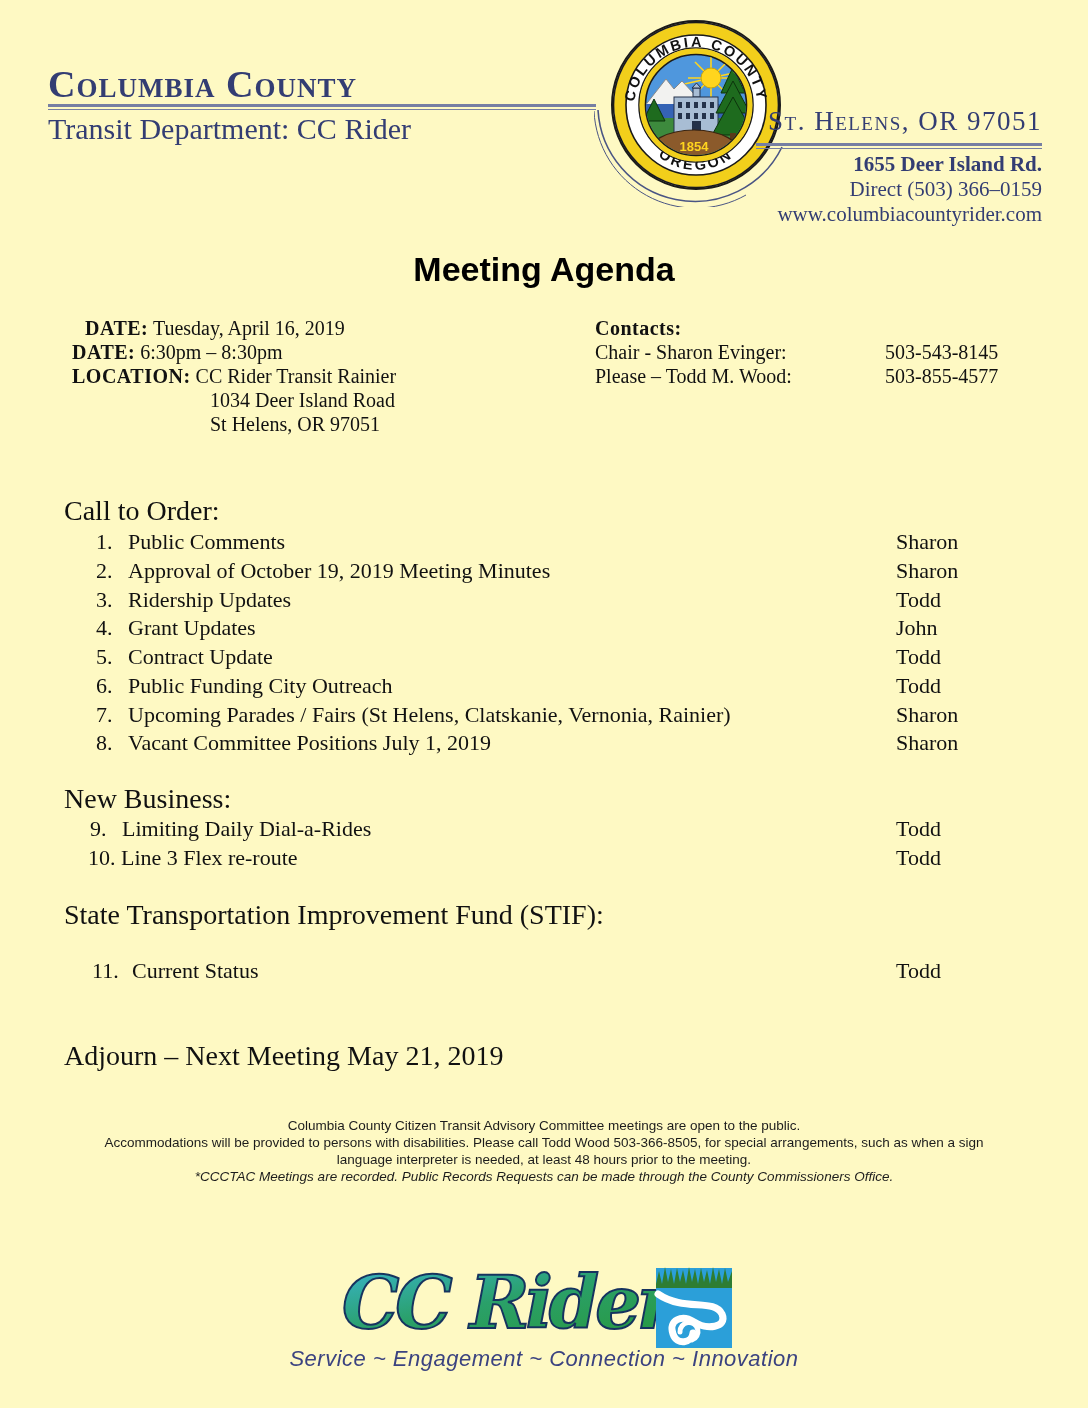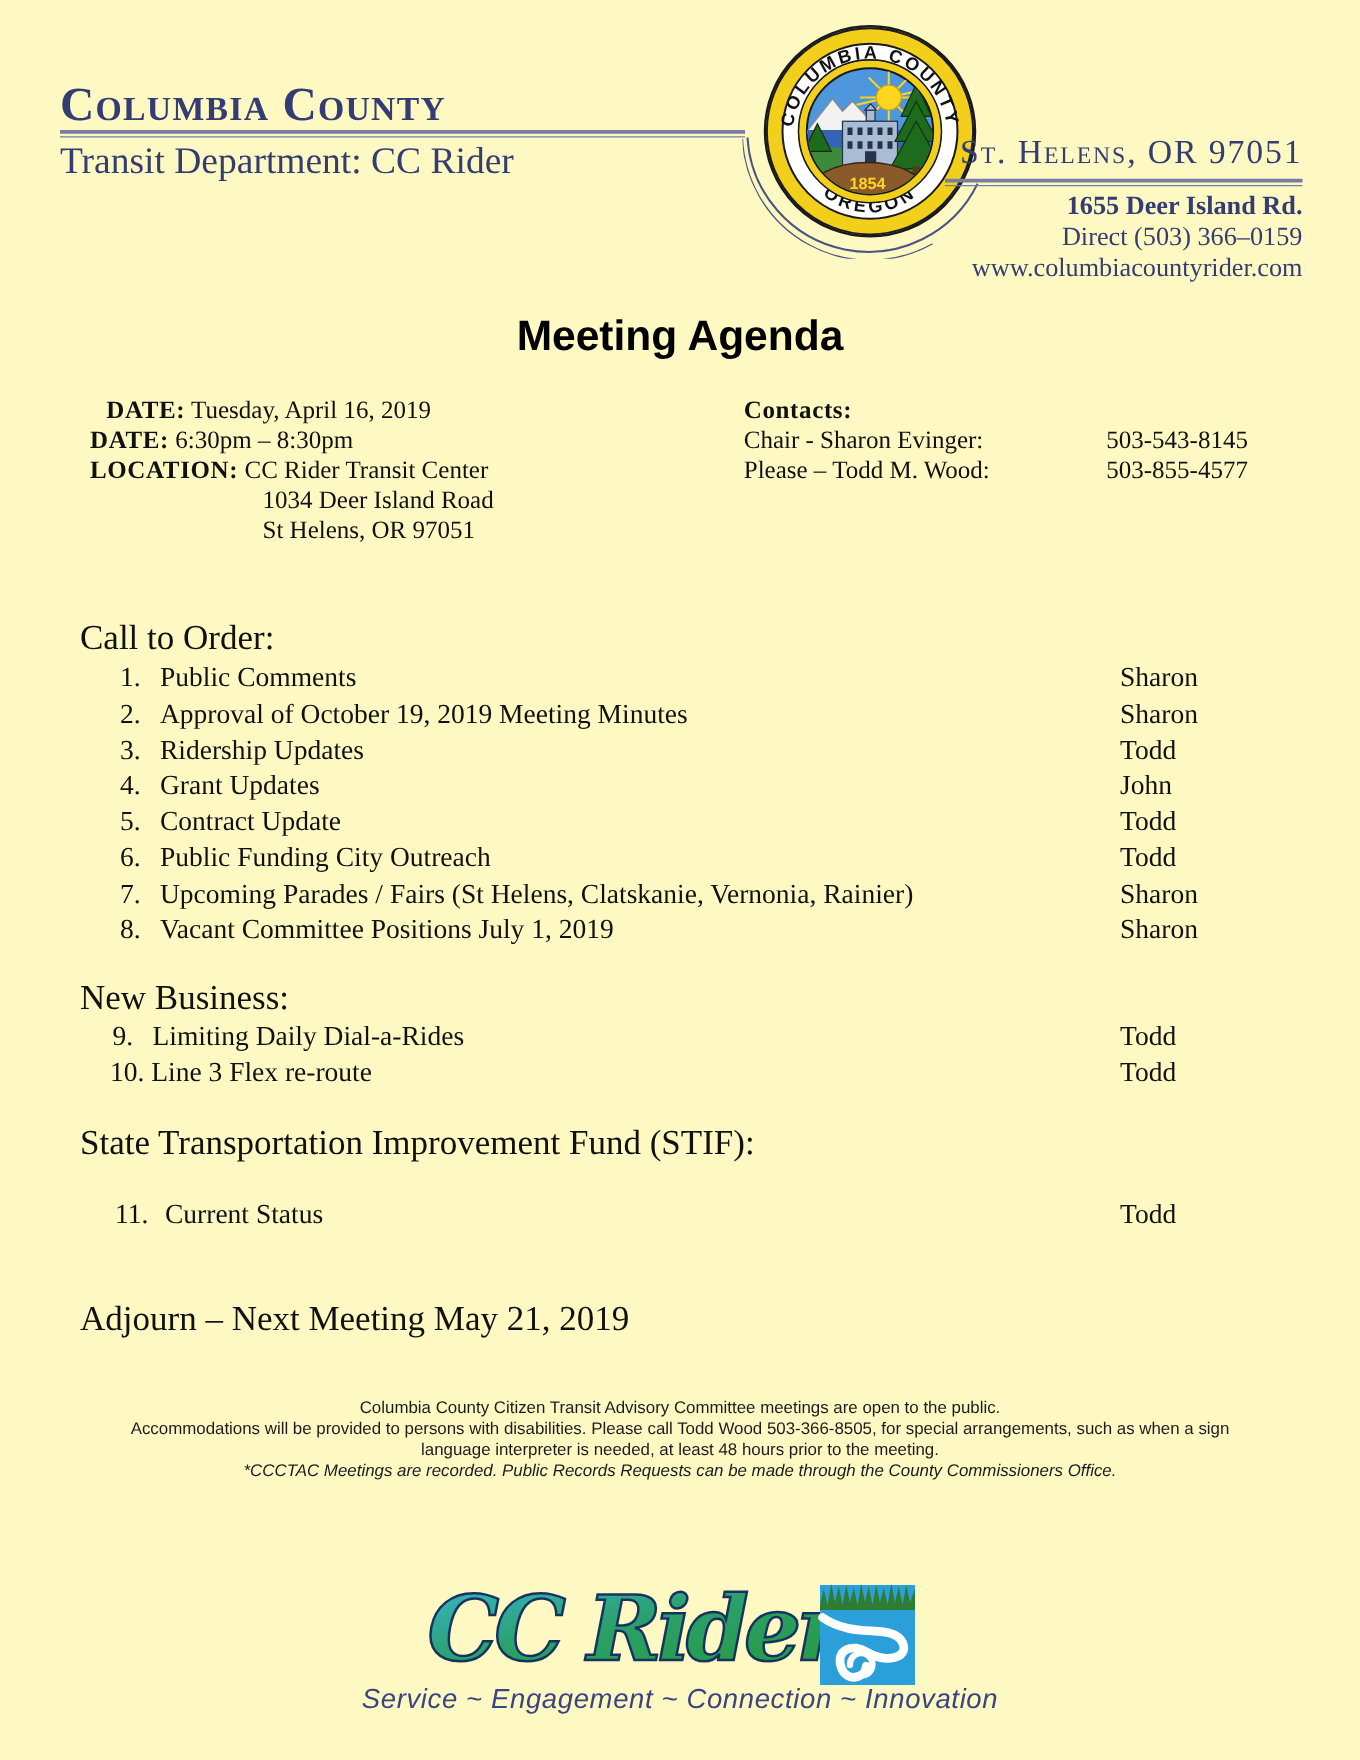--- a/index.html
+++ b/index.html
@@ -166,21 +166,21 @@
   <div class="city-line">St. Helens, OR 97051</div>
   <div class="rule rule-right"></div>
   <div class="hdr-addr addr1">1655 Deer Island Rd.</div>
   <div class="hdr-addr addr2">Direct (503) 366–0159</div>
   <div class="hdr-addr addr3">www.columbiacountyrider.com</div>
 
   <h1 class="doc-title">Meeting Agenda</h1>
 
   <div class="info i-date"><b>DATE:</b> <span>Tuesday, April 16, 2019</span></div>
   <div class="info i-time"><b>DATE:</b> <span>6:30pm – 8:30pm</span></div>
-  <div class="info i-loc"><b>LOCATION:</b> <span>CC Rider Transit Center</span></div>
+  <div class="info i-loc"><b>LOCATION:</b> <span>CC Rider Transit Rainier</span></div>
   <div class="info i-loc2">1034 Deer Island Road</div>
   <div class="info i-loc3">St Helens, OR 97051</div>
 
   <div class="info c-head">Contacts:</div>
   <div class="info c-row1n">Chair - Sharon Evinger:</div>
   <div class="info c-row1p">503-543-8145</div>
   <div class="info c-row2n">Please – Todd M. Wood:</div>
   <div class="info c-row2p">503-855-4577</div>
 
   <div class="ag ag-head" style="top:497px">Call to Order:</div>

